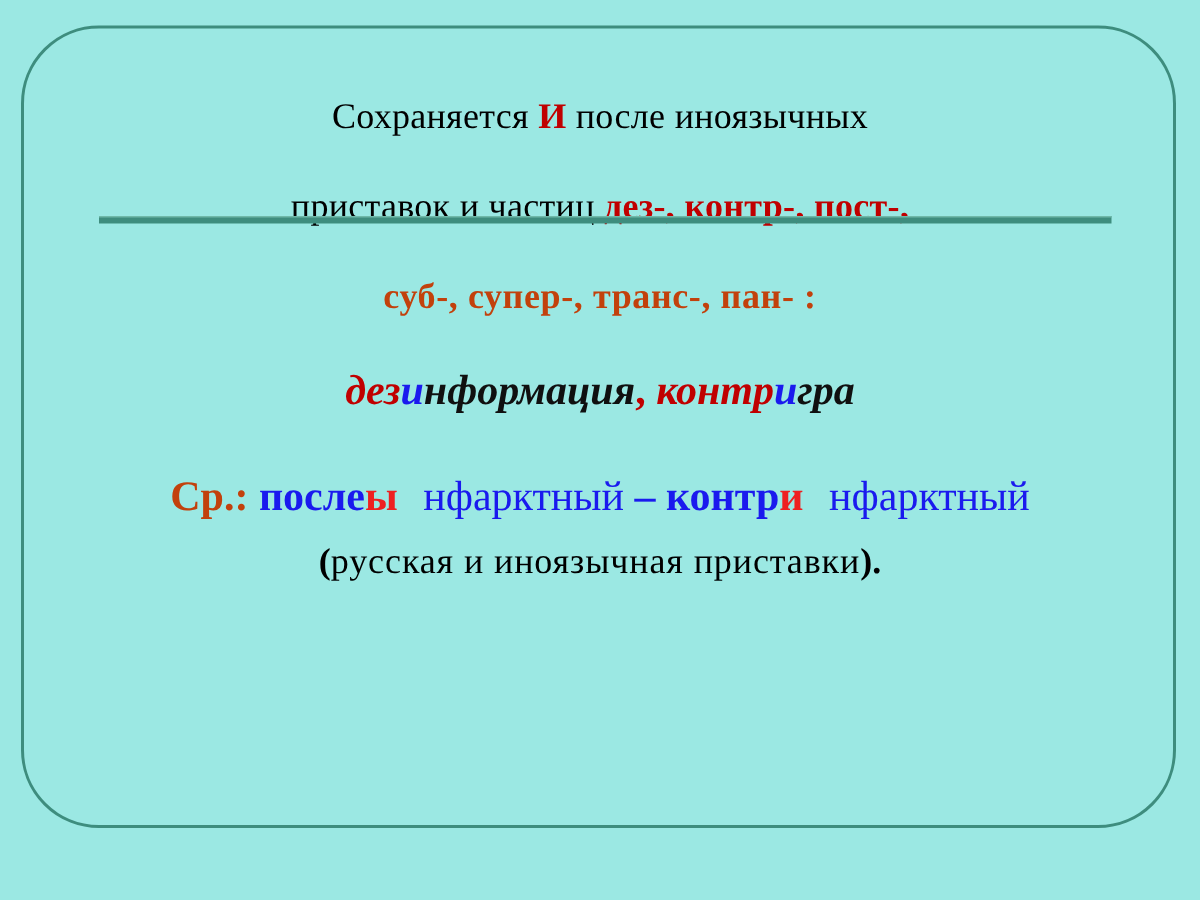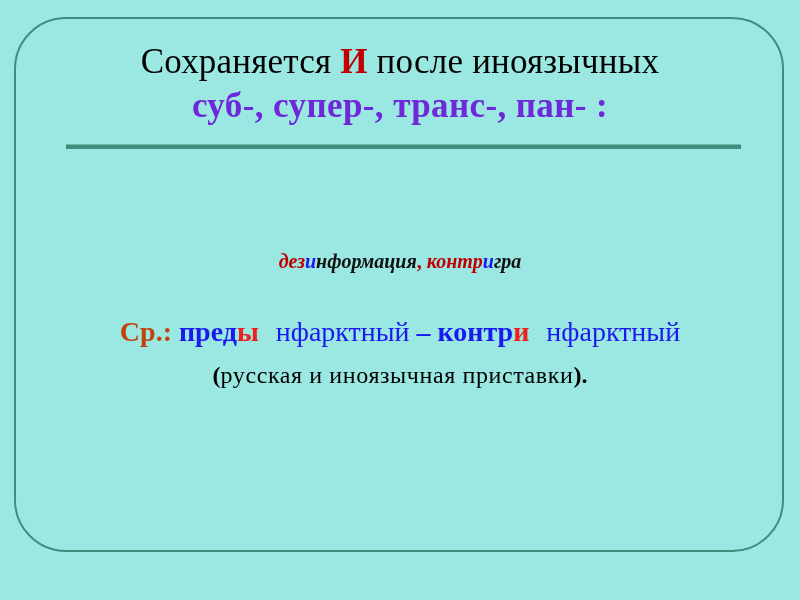--- a/index.html
+++ b/index.html
@@ -40,28 +40,29 @@
 
   
   .header-block {
     position: absolute;
     left: 40px;
     top: 40px;
     width: 720px;
     text-align: center;
   }
   .hline {
-    font-size: 35px;
+    font-size: 24px;
     line-height: 44px;
     color: #000000;
     white-space: nowrap;
     letter-spacing: 0.2px;
+    margin-top: 16px;
   }
   .hline.red-all {
-    color: #6d28d9;
+    color: #c2410c;
     font-weight: bold;
     letter-spacing: 0.4px;
   }
   .red-b {
     color: #c00000;
     font-weight: bold;
   }
   .blk {
     color: #000000;
   }
@@ -80,21 +81,21 @@
   
   .example-line {
     position: absolute;
     left: 40px;
     width: 720px;
     text-align: center;
     white-space: nowrap;
   }
   #ex1 {
     top: 243px;
-    font-size: 20px;
+    font-size: 28px;
     font-style: italic;
     font-weight: bold;
     line-height: 36px;
   }
   #ex1 .r { color: #c00000; }
   #ex1 .b { color: #1a1aee; }
   #ex1 .k { color: #101010; font-weight: bold; font-style: italic; }
   #ex1 .comma { color: #c00000; font-weight: bold; font-style: normal; }
 
   #ex2 {
@@ -123,27 +124,28 @@
 <div id="slide">
 
   <div id="frame"></div>
 
   <div id="content">
 
     <div class="header-block">
 
       <div class="hline"><span class="blk">Сохраняется </span><span class="red-b">И</span><span class="blk"> после иноязычных</span></div>
 
+      <div class="hline"><span class="blk">приставок и частиц </span><span class="red-b">дез-, контр-, пост-,</span></div>
 
       <div class="hline red-all">суб-, супер-, транс-, пан- :</div>
 
     </div>
 
     <div id="divider"></div>
 
     <div class="example-line" id="ex1"><span class="r">дез</span><span class="b">и</span><span class="k">нформация</span><span class="comma">, </span><span class="r">контр</span><span class="b">и</span><span class="k">гра</span></div>
 
-    <div class="example-line" id="ex2"><span class="sr">Ср.:</span><span class="sr"> </span><span class="pref-blue">пред</span><span class="hl-red">ы</span><span class="tail-blue">нфарктный</span><span class="dash"> – </span><span class="pref-blue">контр</span><span class="hl-red">и</span><span class="tail-blue">нфарктный</span></div>
+    <div class="example-line" id="ex2"><span class="sr">Ср.:</span><span class="sr"> </span><span class="pref-blue">после</span><span class="hl-red">ы</span><span class="tail-blue">нфарктный</span><span class="dash"> – </span><span class="pref-blue">контр</span><span class="hl-red">и</span><span class="tail-blue">нфарктный</span></div>
 
     <div class="example-line" id="ex3"><span class="paren">(</span><span class="plain">русская и иноязычная приставки</span><span class="paren">).</span></div>
 
   </div>
 </div>
 
 </body></html>

